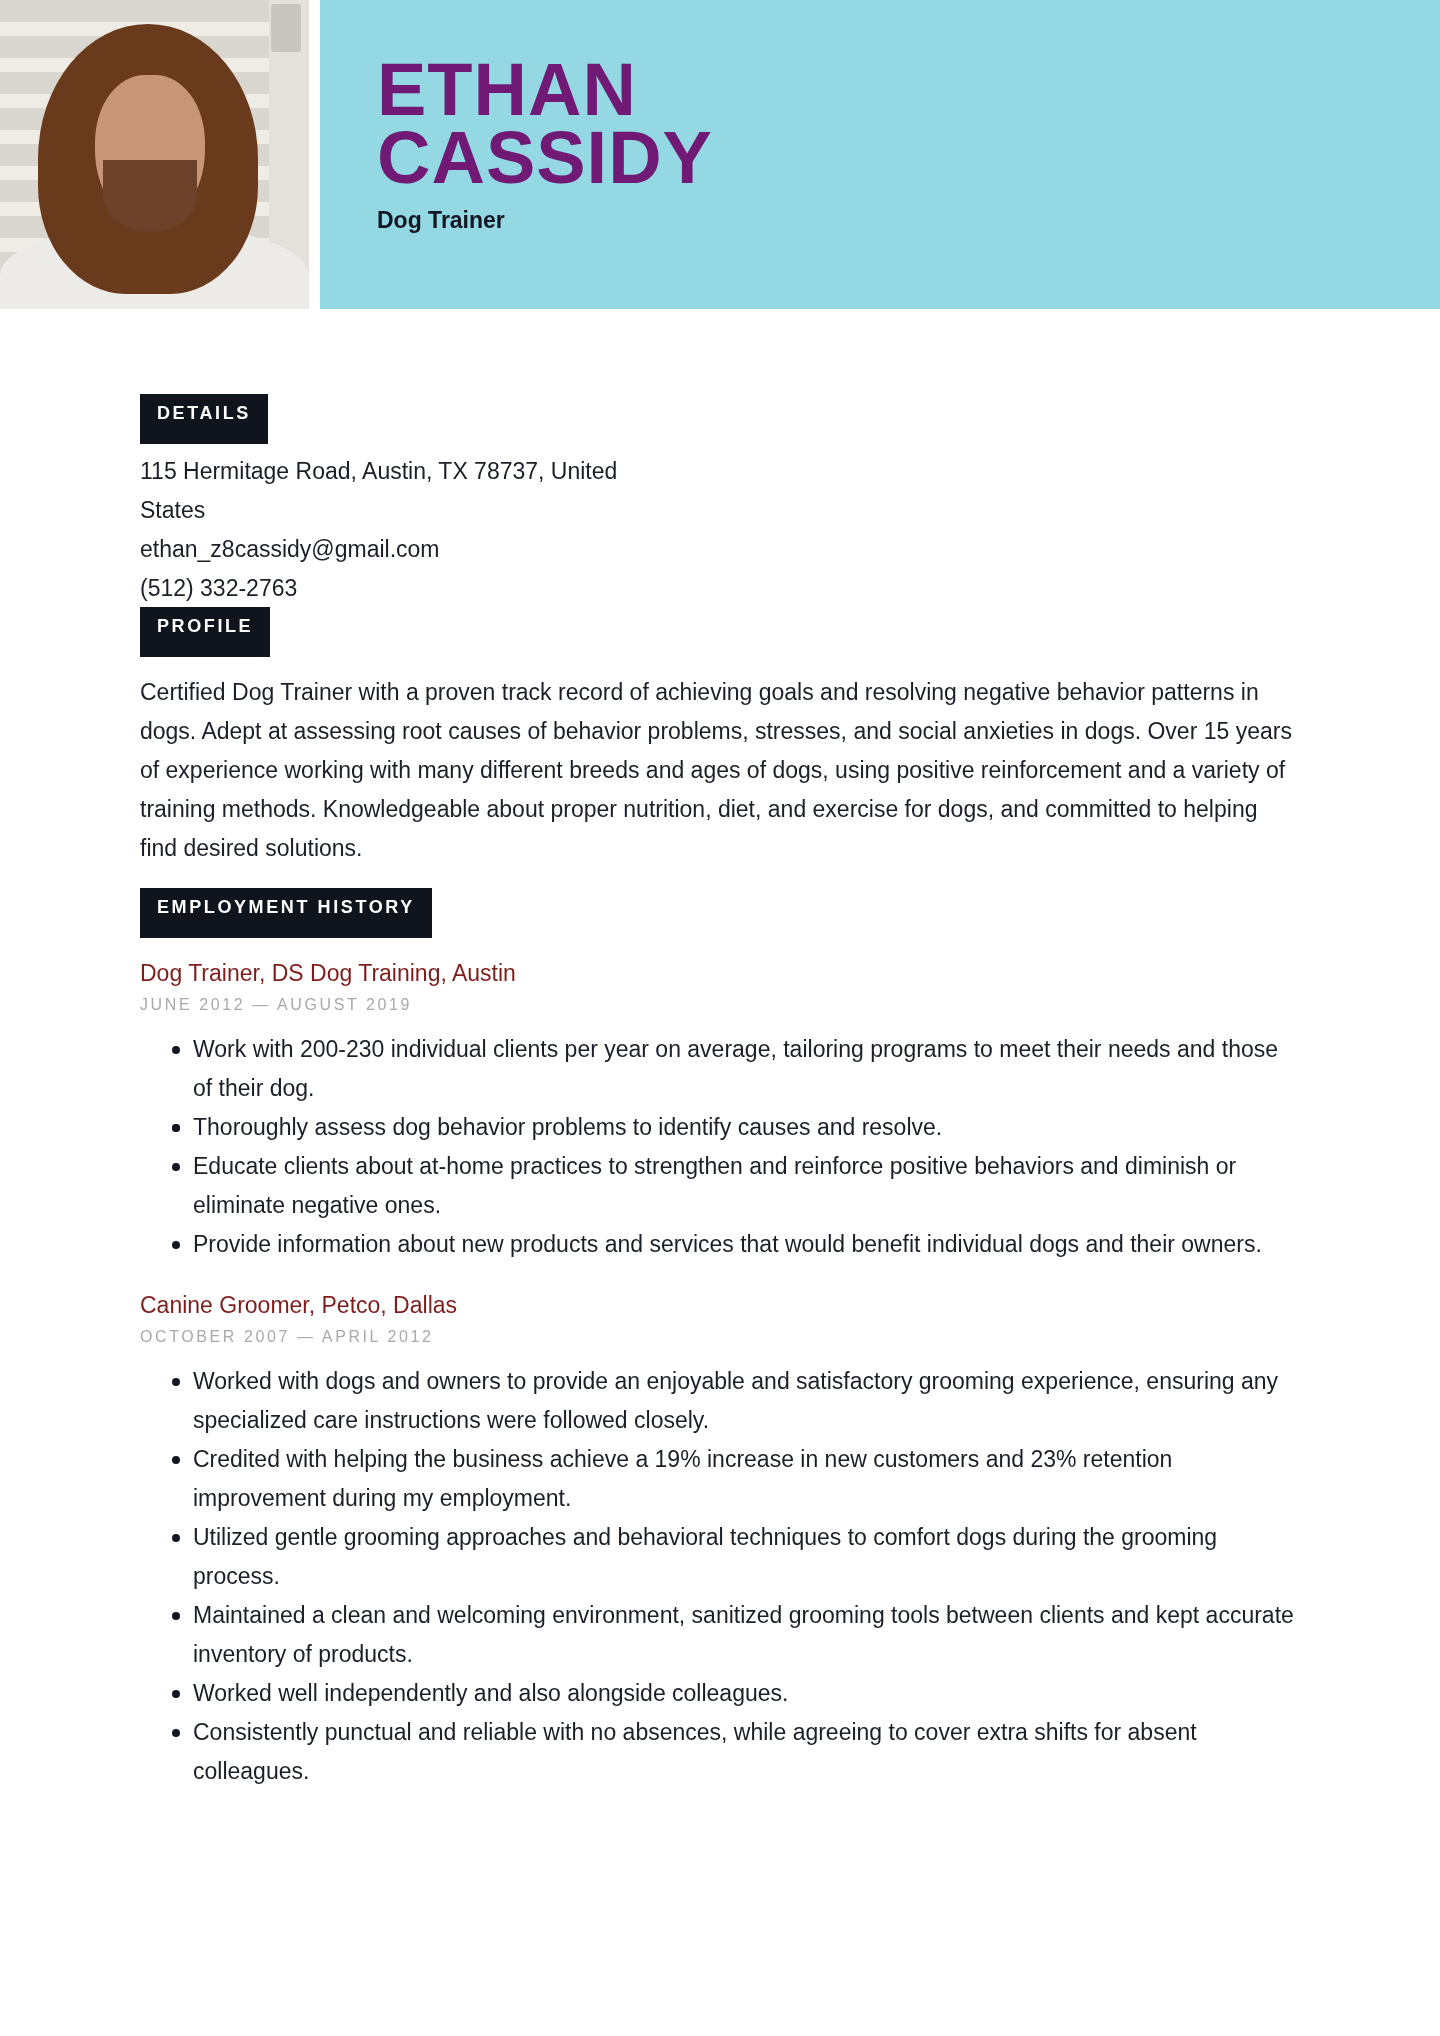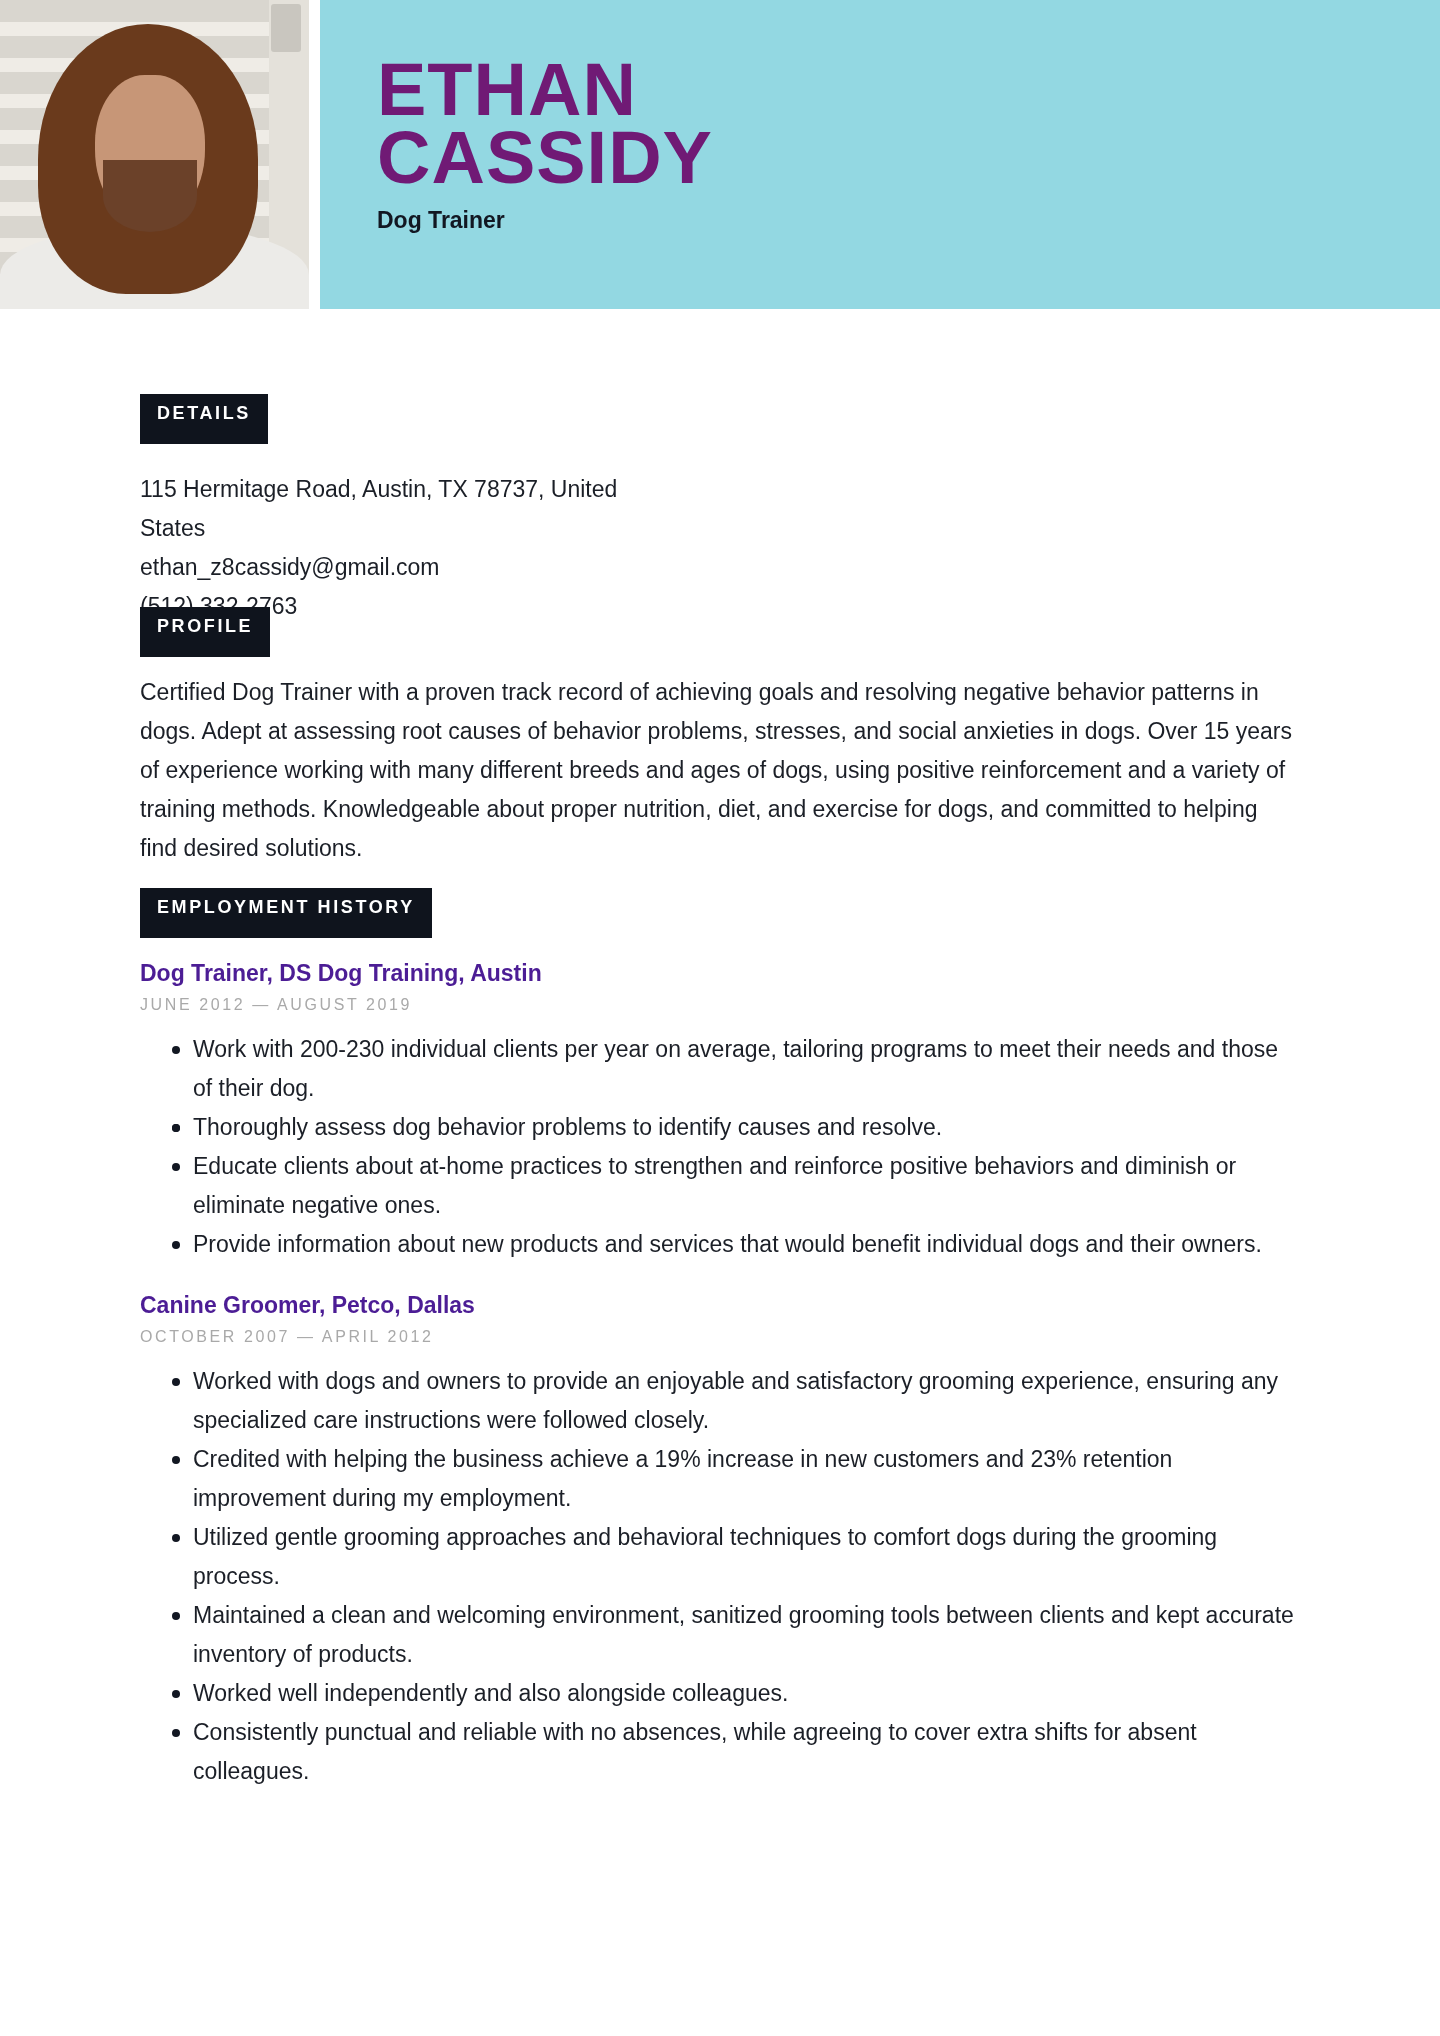--- a/index.html
+++ b/index.html
@@ -19,21 +19,21 @@
                   background:#6b4129; }
   .banner { position:absolute; left:320px; top:0; width:1120px; height:309px; }
   .name { position:absolute; left:377px; top:56px; margin:0; font-size:74px; font-weight:700;
           line-height:68px; letter-spacing:1px; color:#701a75; text-transform:uppercase; }
   .role { position:absolute; left:377px; top:207px; font-size:23px; font-weight:700; color:#121722; }
   .content { position:absolute; left:140px; width:1160px; }
   .badge { display:inline-block; background:#0f141d; color:#ffffff; font-size:18px; font-weight:700;
            letter-spacing:2.6px; padding:0 17px; height:50px; line-height:38px; text-transform:uppercase; }
   .text { font-size:23px; line-height:39px; color:#1b1f27; }
   .email { color:#1b1f27; }
-  .job-title { font-size:23px; font-weight:700; color:#4c1d95; line-height:30px; }
+  .job-title { font-size:23px; font-weight:400; color:#7f1d1d; line-height:30px; }
   .job-dates { font-size:16px; letter-spacing:2.6px; color:#a9a9a9; text-transform:uppercase; line-height:26px; margin-top:4px; }
   ul.bullets { list-style:none; margin:0; padding:0; }
   ul.bullets li { position:relative; padding-left:53px; font-size:23px; line-height:39px; color:#1b1f27; }
   ul.bullets li .dot { position:absolute; left:32px; top:16px; width:8px; height:8px; border-radius:50%; background:#121722; }
 </style>
 </head>
 <body>
 
 <div class="photo">
   <div class="panel"></div>
@@ -45,21 +45,21 @@
 </div>
 <div class="banner" id="banner" style="background: rgb(147, 216, 226);"></div>
 <h1 class="name">
   <span>ETHAN</span><br>
   <span>CASSIDY</span>
 </h1>
 <div class="role">Dog Trainer</div>
 
 <div class="content" style="top:394px;">
   <div class="badge">DETAILS</div>
-  <div class="text" style="margin-top:26px;">
+  <div class="text" style="margin-top:8px;">
     <div>115 Hermitage Road, Austin, TX 78737, United</div>
     <div>States</div>
   </div>
   <div class="text">
     <a class="email">ethan_z8cassidy@gmail.com</a>
   </div>
   <div class="text">(512) 332-2763</div>
 </div>
 
 <div class="content" style="top:607px;">

